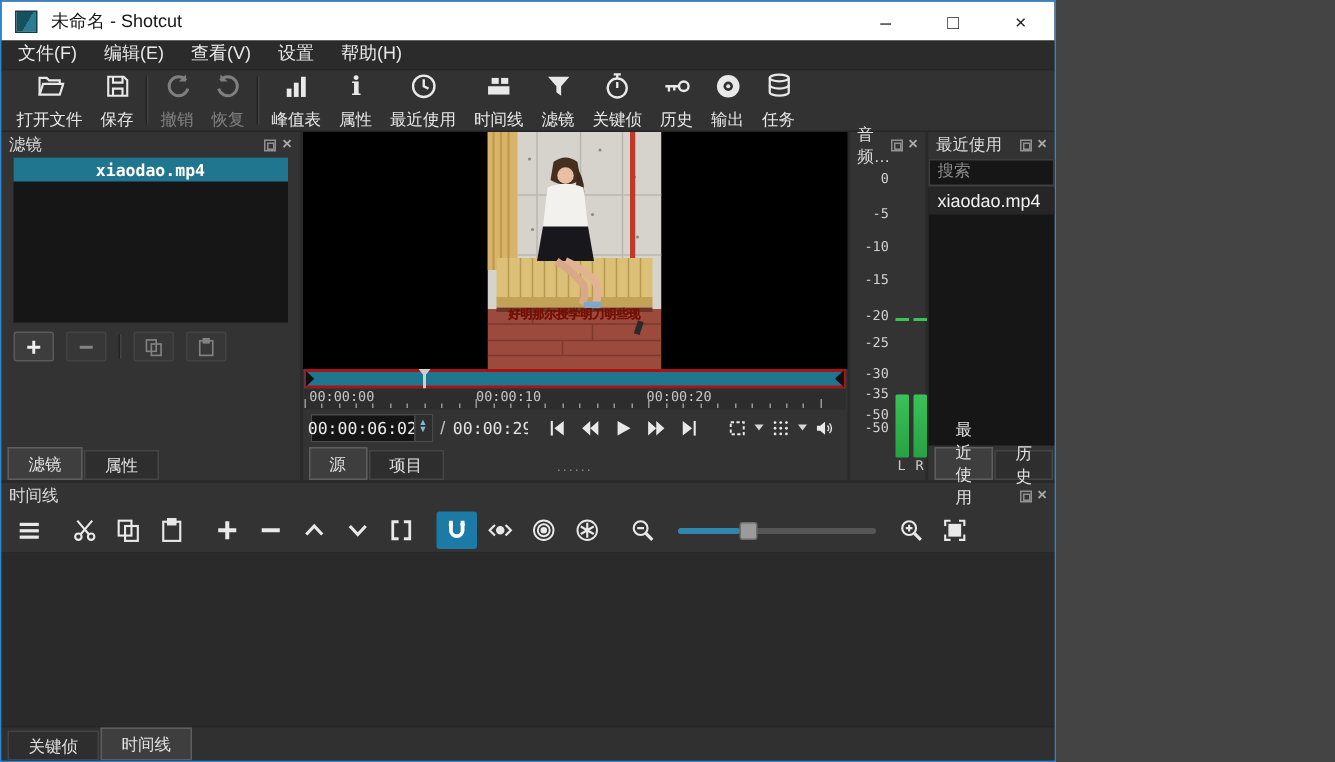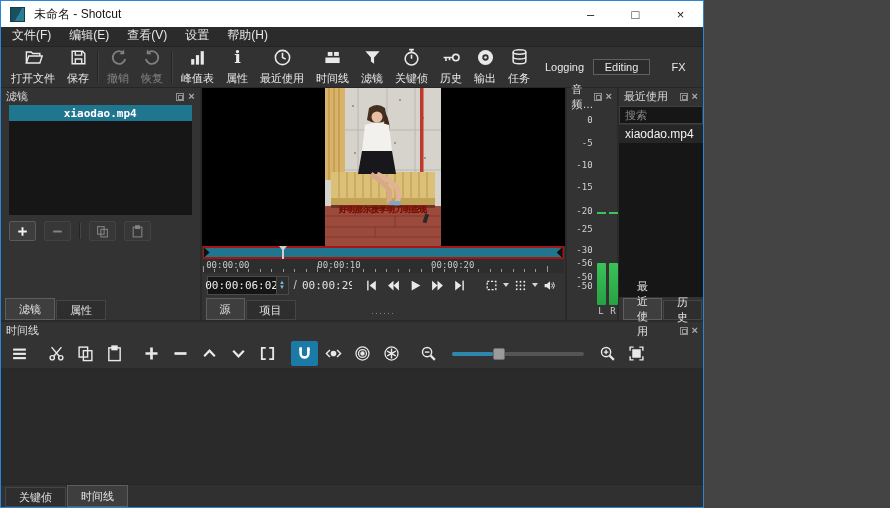--- a/index.html
+++ b/index.html
@@ -69,21 +69,21 @@
 .splitter-dots{position:absolute;bottom:2px;left:50%;transform:translateX(-50%);color:#8d8d8d;font-size:9px;letter-spacing:1px}
 
 .meter-panel{width:68px;border-right:2px solid #2a2a2a}
 .m-body{flex:1;position:relative;font-family:"DejaVu Sans Mono",monospace}
 .m-label{position:absolute;left:0;width:26px;text-align:right;font-size:9px;color:#d2d2d2}
 .m-bar{position:absolute;width:9px;top:158px;height:42px;background:linear-gradient(#3bc258,#27a243);border-radius:1px}
 .m-peak{position:absolute;width:9px;height:2px;top:107px;background:#3bc258}
 .m-ch{position:absolute;top:201px;width:9px;text-align:center;font-size:9px;color:#cccccc}
 
 .recent-panel{flex:1}
-.search{height:18px;margin-top:1px;background:#161616;border:1px solid #3e3e3e;color:#c4c4c4;font-size:11px;padding:0 5px;width:100%;font-family:Liberation Sans, sans-serif;outline:none}
+.search{height:18px;margin-top:1px;background:#161616;border:1px solid #3e3e3e;color:#c4c4c4;font-size:11px;padding:0 5px;width:100%;font-family:Liberation Mono, monospace;outline:none}
 .search::placeholder{color:#8a8a8a}
 .r-list{flex:1;background:#161616;margin-top:1px;min-height:0}
 .r-item{height:18px;display:flex;align-items:center;padding:0 6px;font-size:12px;color:#f2f2f2;background:#262626}
 
 .timeline-panel{flex:1;display:flex;flex-direction:column;background:#333;border-top:2px solid #2a2a2a;min-height:0}
 .tl-toolbar{height:30px;display:flex;align-items:center;gap:2px;padding:0 5px;border-bottom:1px solid #282828;flex:none}
 .tl-btn{width:27px;height:25px;display:flex;align-items:center;justify-content:center;border-radius:2px}
 .tl-btn svg{width:17px;height:17px}
 .tl-btn.active{background:#1b7aa6}
 .slider{width:132px;height:14px;position:relative;margin:0 8px}
@@ -205,25 +205,20 @@
     </div>
     <div class="tb-btn">
       <span><svg viewBox="0 0 24 24" fill="none" stroke="#e9e9e9" stroke-width="1.9">
             <ellipse cx="12" cy="5" rx="8" ry="2.8"></ellipse>
             <path d="M4 5v6c0 1.6 3.6 2.9 8 2.9s8-1.3 8-2.9V5"></path>
             <path d="M4 11v6c0 1.6 3.6 2.9 8 2.9s8-1.3 8-2.9v-6"></path>
           </svg></span>
       <span class="tb-label">任务</span>
     </div>
     <div class="layouts">
-      <div class="lay-row">
-        <div class="lay-cell">Logging</div>
-        <div class="lay-cell selected">Editing</div>
-        <div class="lay-cell">FX</div>
-      </div>
     </div>
   </div>
 
   <div class="main">
 
     <div class="panel filters-panel">
       <div class="p-header">
         <span>滤镜</span>
         <span class="ph-icons">
             <span class="float-ic"></span>
@@ -433,21 +428,21 @@
           </span>
       </div>
       <div class="m-body">
         <span class="m-label" style="top:10px">0</span>
         <span class="m-label" style="top:33px">-5</span>
         <span class="m-label" style="top:55px">-10</span>
         <span class="m-label" style="top:77px">-15</span>
         <span class="m-label" style="top:101px">-20</span>
         <span class="m-label" style="top:119px">-25</span>
         <span class="m-label" style="top:140px">-30</span>
-        <span class="m-label" style="top:153px">-56</span>
+        <span class="m-label" style="top:153px">-35</span>
         <span class="m-label" style="top:167px">-50</span>
         <span class="m-label" style="top:176px">-50</span>
         <span class="m-peak" style="left:30px"></span>
         <span class="m-peak" style="left:42px"></span>
         <span class="m-bar" style="left:30px"></span>
         <span class="m-bar" style="left:42px"></span>
         <span class="m-ch" style="left:30px">L</span>
         <span class="m-ch" style="left:42px">R</span>
       </div>
     </div>

